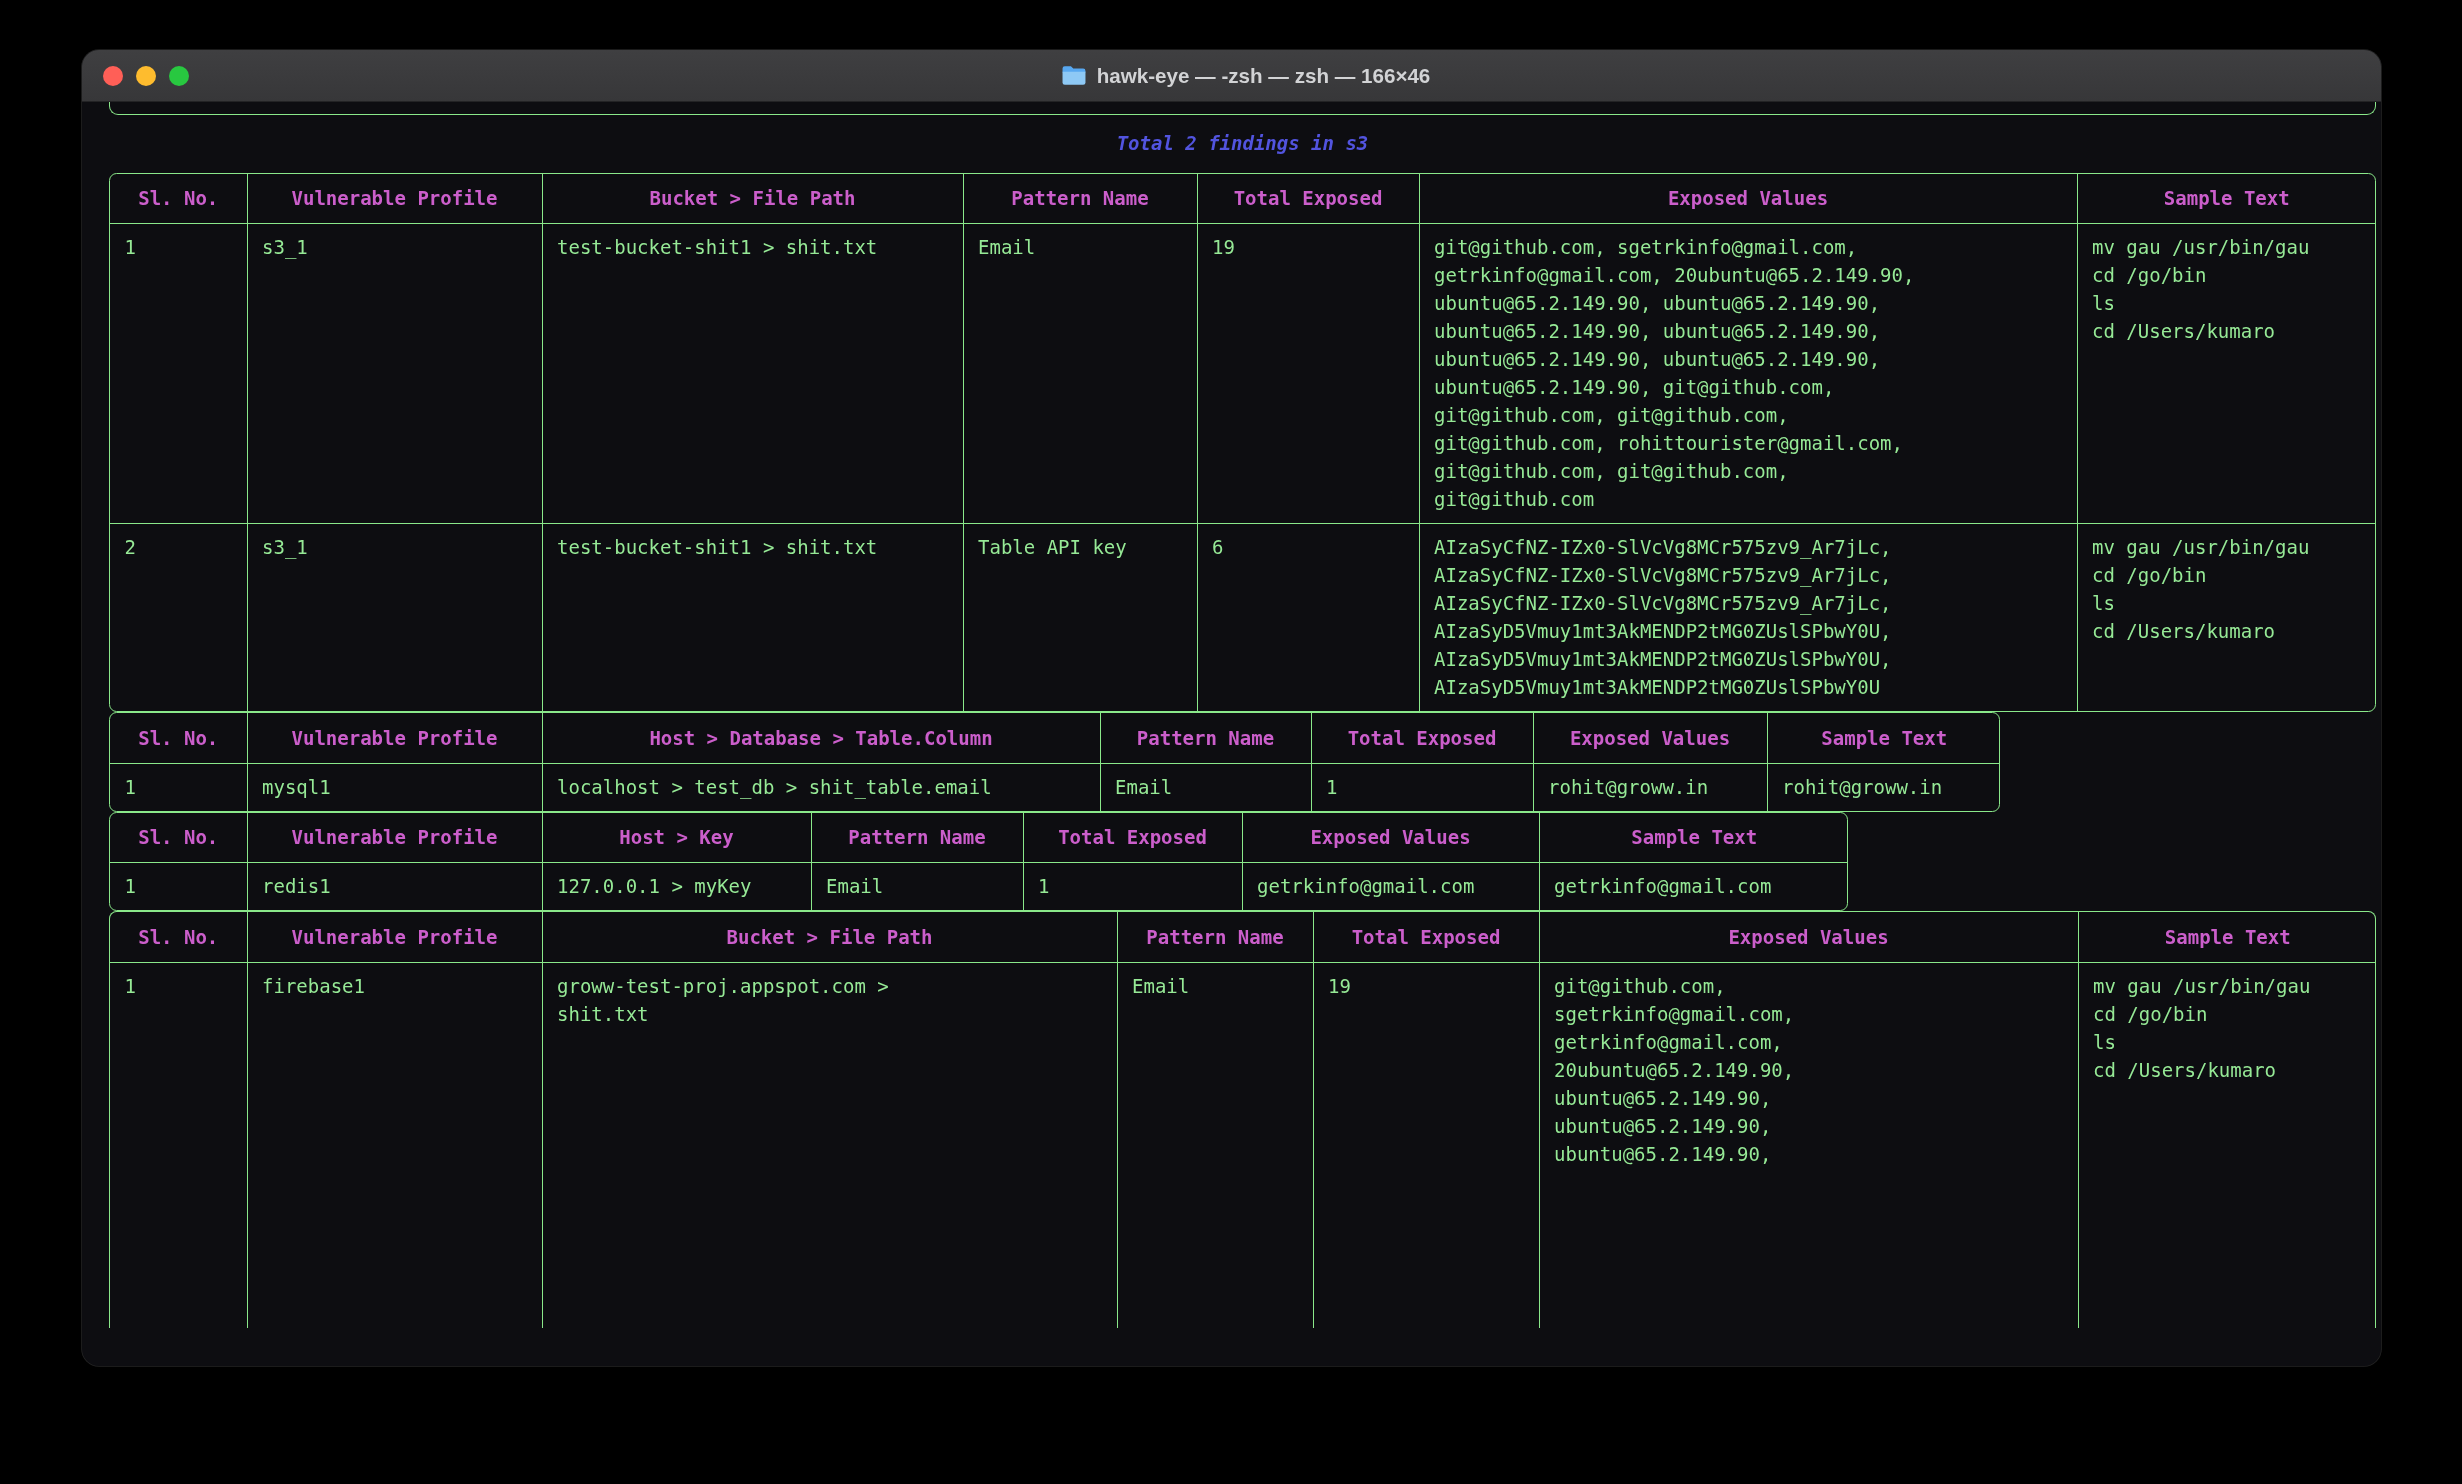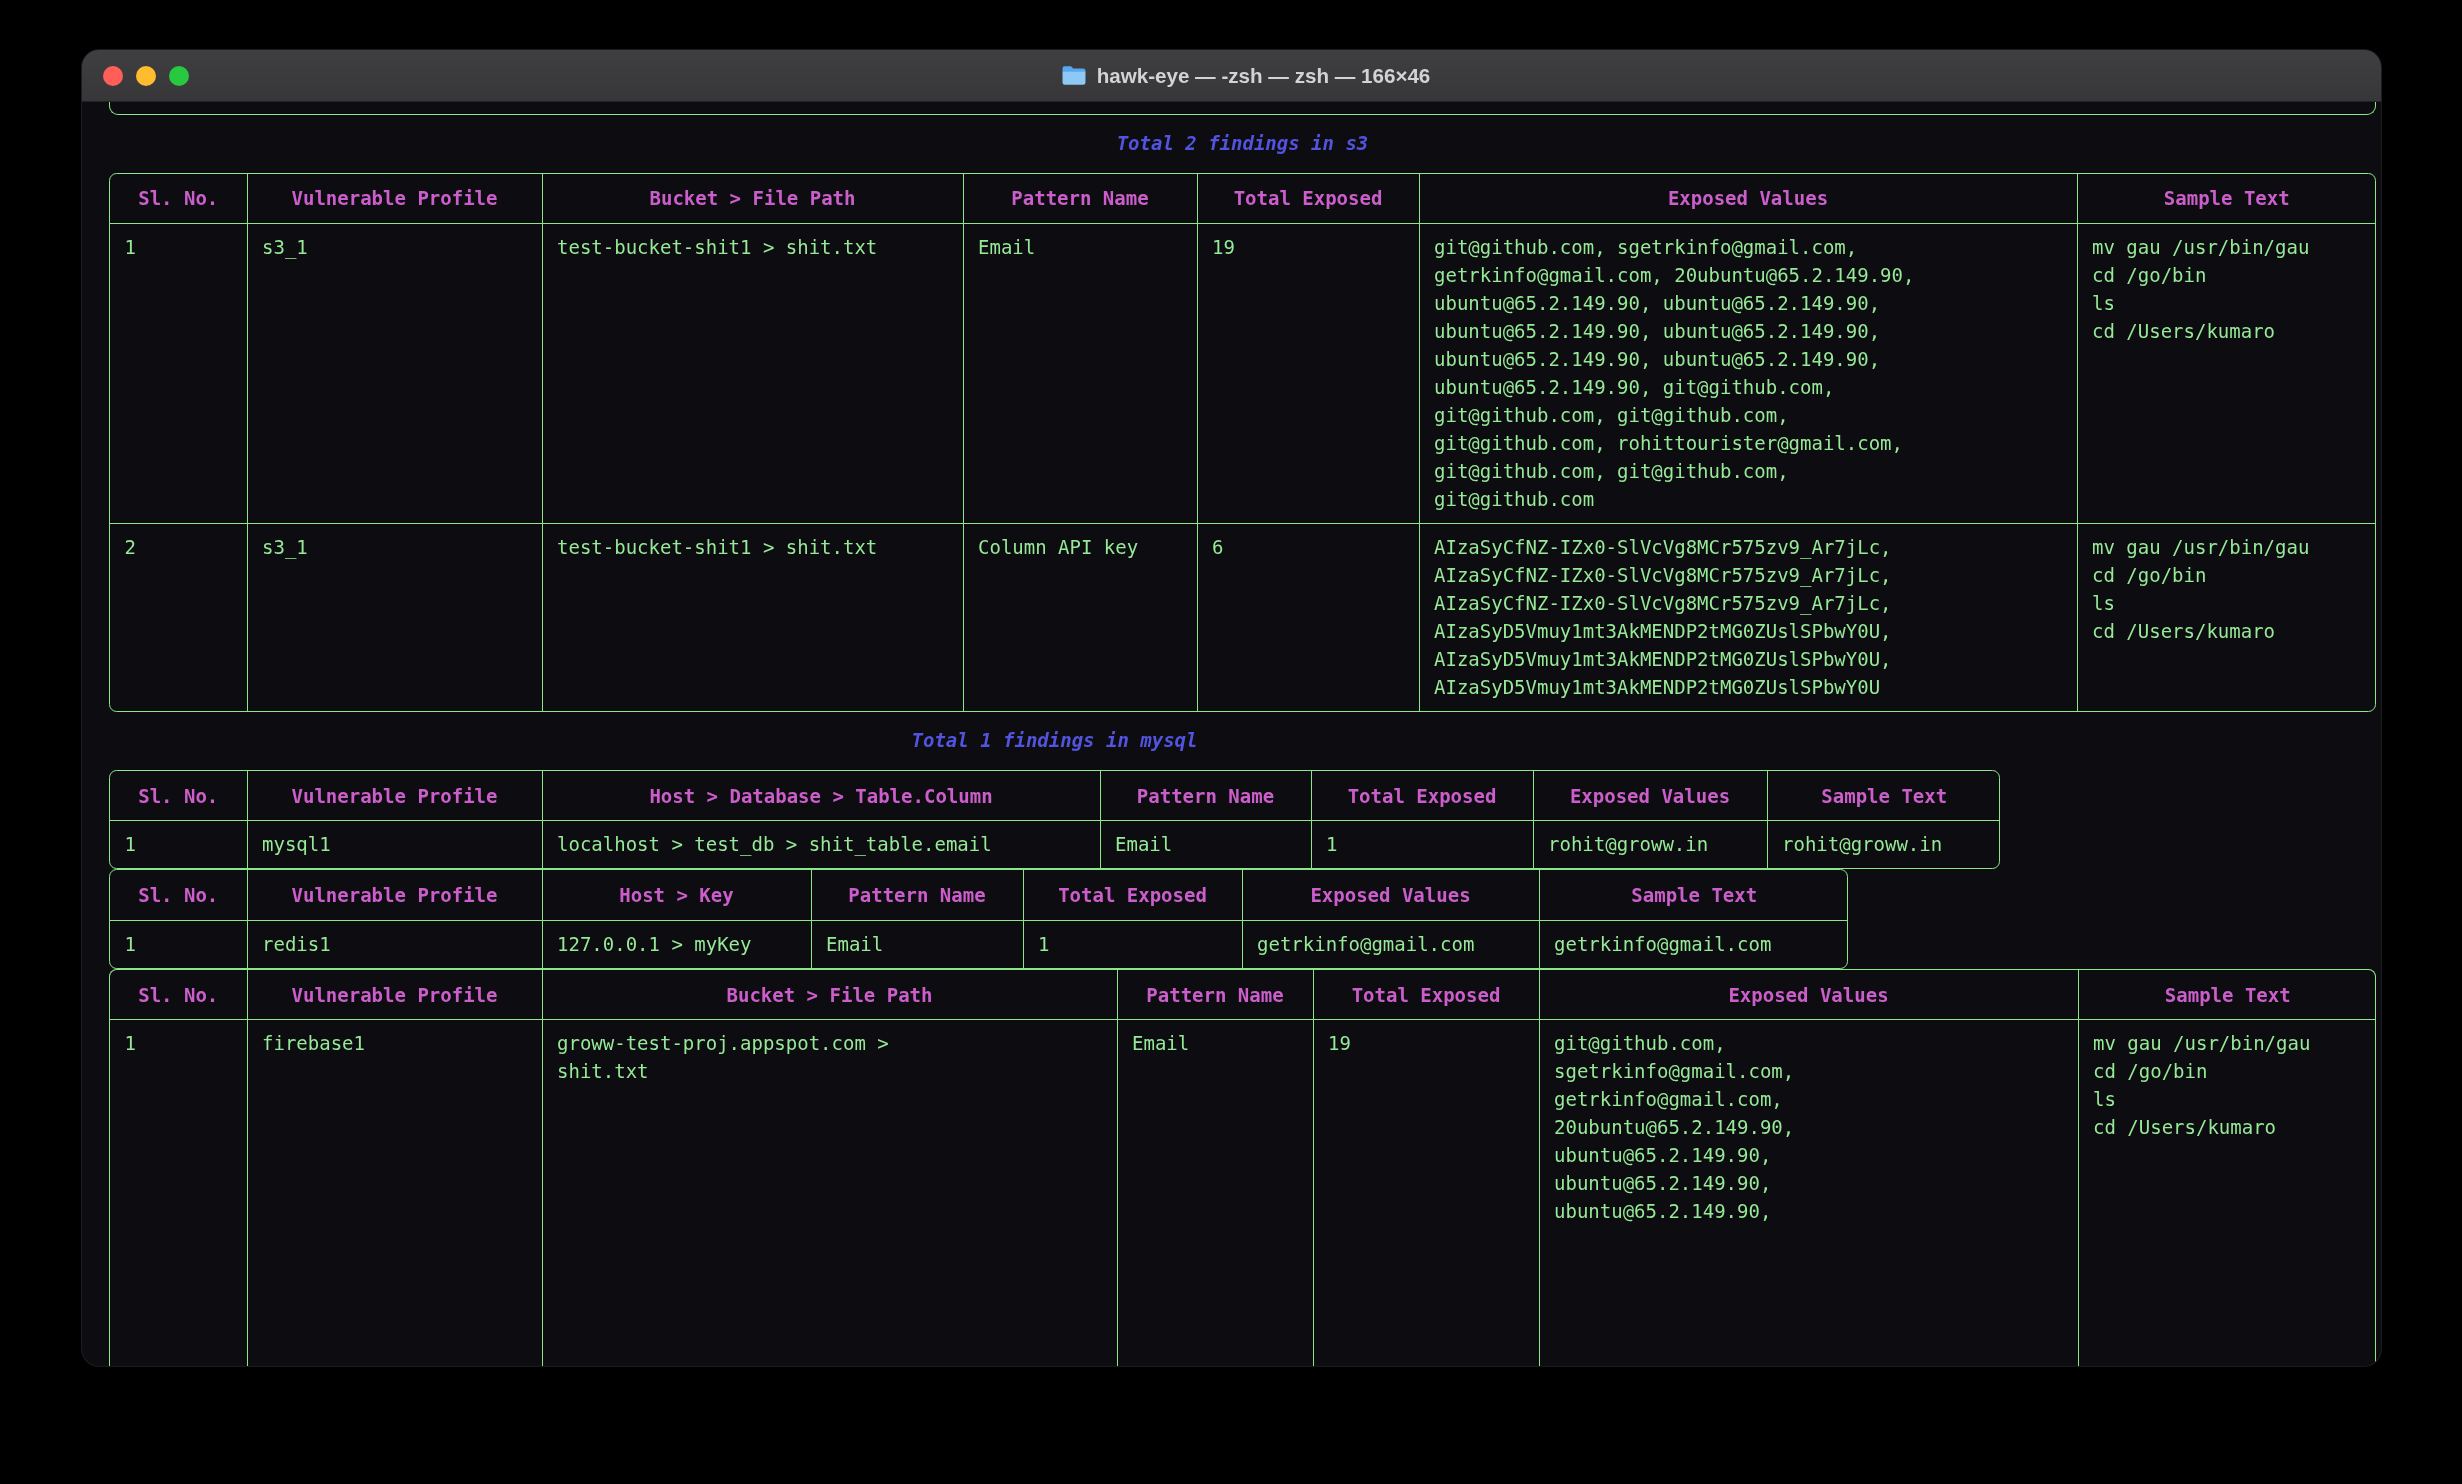--- a/index.html
+++ b/index.html
@@ -143,39 +143,38 @@
 git@github.com</td>
                   <td>mv gau /usr/bin/gau
 cd /go/bin
 ls
 cd /Users/kumaro</td>
                 </tr>
                 <tr>
                   <td>2</td>
                   <td>s3_1</td>
                   <td>test-bucket-shit1 &gt; shit.txt</td>
-                  <td>Column API key</td>
+                  <td>Table API key</td>
                   <td>6</td>
                   <td>AIzaSyCfNZ-IZx0-SlVcVg8MCr575zv9_Ar7jLc,
 AIzaSyCfNZ-IZx0-SlVcVg8MCr575zv9_Ar7jLc,
 AIzaSyCfNZ-IZx0-SlVcVg8MCr575zv9_Ar7jLc,
 AIzaSyD5Vmuy1mt3AkMENDP2tMG0ZUslSPbwY0U,
 AIzaSyD5Vmuy1mt3AkMENDP2tMG0ZUslSPbwY0U,
 AIzaSyD5Vmuy1mt3AkMENDP2tMG0ZUslSPbwY0U</td>
                   <td>mv gau /usr/bin/gau
 cd /go/bin
 ls
 cd /Users/kumaro</td>
                 </tr>
               </tbody>
             </table>
           </div>
         </div>
         <div class="section" style="width: 1891px;">
-          <div class="section-title">Total 1 findings in mysql</div>
           <div class="tbl-wrap">
             <table>
               <colgroup>
                 <col style="width: 137px;">
                 <col style="width: 295px;">
                 <col style="width: 558px;">
                 <col style="width: 211px;">
                 <col style="width: 222px;">
                 <col style="width: 234px;">
                 <col style="width: 234px;">

